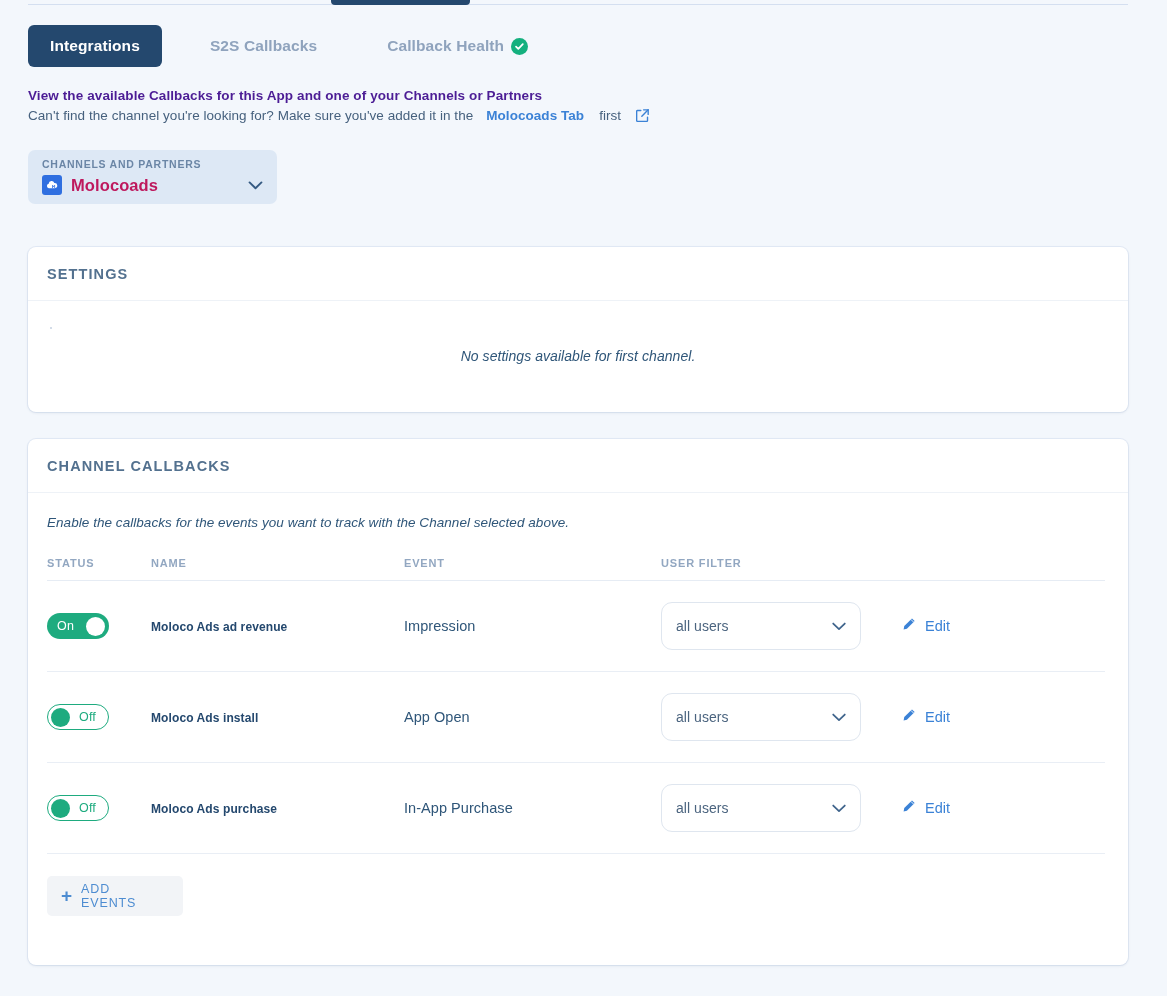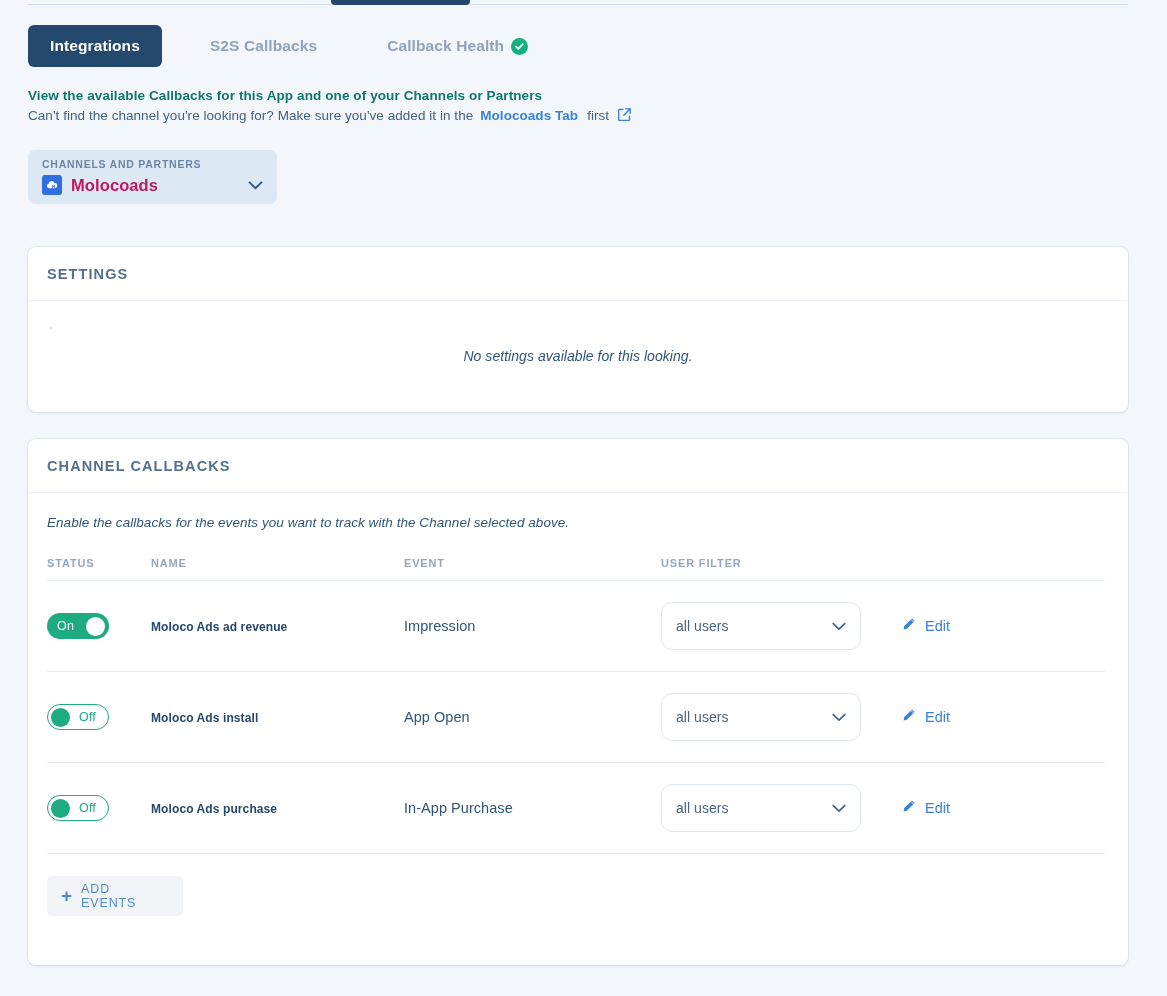--- a/index.html
+++ b/index.html
@@ -45,25 +45,25 @@
   .check-badge {
     width: 17px; height: 17px; border-radius: 50%;
     background: #14b07e; display: inline-flex;
     align-items: center; justify-content: center; flex: none;
   }
   .check-badge svg { display: block; }
 
   
   .intro { position: absolute; left: 28px; top: 88px; }
   .intro .line1 {
-    font-size: 13.5px; font-weight: 700; color: #0f766e; letter-spacing: .1px;
+    font-size: 13.5px; font-weight: 700; color: #4c1d95; letter-spacing: .1px;
   }
   .intro .line2 {
     margin-top: 5px; font-size: 13.5px; color: #46617e; letter-spacing: .05px;
-    display: flex; align-items: flex-start; gap: 4px;
+    display: flex; align-items: center; gap: 10px;
   }
   .intro .line2 .plain { color: #46617e; }
   .intro .link {
     color: #3b82d6; font-weight: 700; cursor: pointer;
     margin: 0 5px 0 3px; text-decoration: none;
   }
   .intro .ext-icon {
     margin-left: 5px; display: inline-flex; align-items: center;
     color: #3b82d6; cursor: pointer;
   }
@@ -267,21 +267,21 @@
       </span>
     </div>
   </div>
 
   <div class="card" id="settings-card">
     <div class="card-head">
       <span class="card-title">SETTINGS</span>
     </div>
     <div class="settings-body">
       <span class="settings-dot"></span>
-      <span class="settings-empty">No settings available for this looking.</span>
+      <span class="settings-empty">No settings available for first channel.</span>
     </div>
   </div>
 
   <div class="card" id="callbacks-card">
     <div class="card-head">
       <span class="card-title">CHANNEL CALLBACKS</span>
     </div>
     <div class="callbacks-body">
       <div class="callbacks-hint">Enable the callbacks for the events you want to track with the Channel selected above.</div>
 

